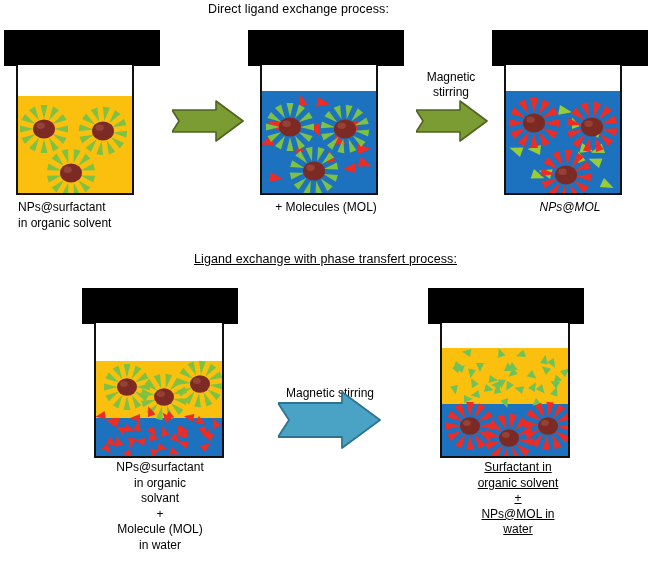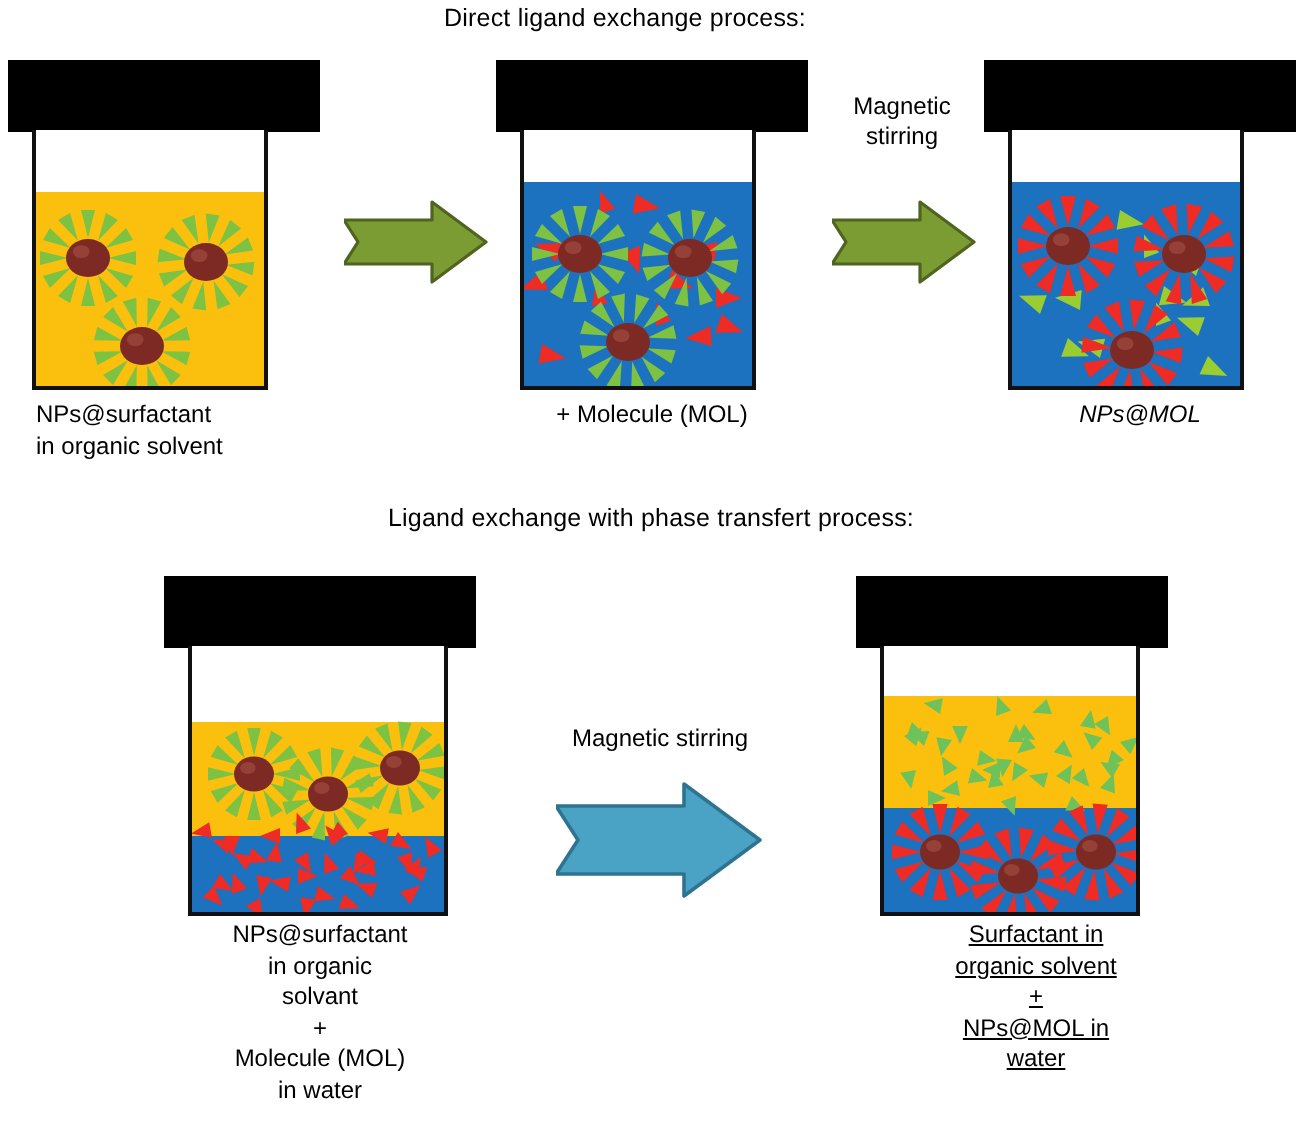--- a/index.html
+++ b/index.html
@@ -1,39 +1,39 @@
 <!DOCTYPE html>
 <html><head>
 <meta charset="utf-8">
 <style>
   html,body{margin:0;padding:0;background:#ffffff;}
   body{width:651px;height:563px;position:relative;overflow:hidden;
        font-family:"Liberation Sans","DejaVu Sans",sans-serif;color:#000;}
   .abs{position:absolute;}
   .title{font-size:12.5px;text-align:center;white-space:nowrap;letter-spacing:.1px;}
   .caption{font-size:12px;text-align:center;line-height:15.5px;white-space:pre-line;}
-  .stir{font-size:12px;text-align:center;line-height:15px;white-space:pre-line;}
+  .stir{font-size:12px;text-align:center;line-height:15px;white-space:pre-line;margin-top:24px;}
 
   
   .beaker{position:absolute;}
   .cap{position:absolute;background:#000;}
   .body{position:absolute;box-sizing:border-box;
         border-left:2.2px solid #111;border-right:2.2px solid #111;border-bottom:2.2px solid #111;
         background:#fff;overflow:hidden;}
   .liquid{position:absolute;left:0;right:0;}
   .yellowL{background:#FBC00E;}
   .blueL{background:#1C72BE;}
 
   
   .arrow{position:absolute;}
 </style>
 </head>
 <body>
 
-<div class="abs title" style="left:14px;top:2px;width:597px;">Direct ligand exchange process:</div>
+<div class="abs title" style="left:0;top:2px;width:597px;">Direct ligand exchange process:</div>
 
 <div class="beaker" style="left:4px;top:30px;width:156px;height:165px;">
   <div class="cap" style="left:0;top:0;width:156px;height:36px;"></div>
   <div class="body" style="left:12px;top:35px;width:118px;height:130px;">
     <div class="liquid yellowL" style="bottom:0;height:97px;"></div>
     <svg class="abs" width="118" height="130" viewBox="0 0 118 130" style="left:0;top:0;">
       <g>
 
         <g transform="translate(26,64)">
           <g>
@@ -346,21 +346,21 @@
                 <polygon points="0,-10 3.5,-24 -3.5,-24"></polygon>
               </g>
           </g>
           <ellipse cx="0" cy="0" rx="11" ry="9.5" fill="#7E2A24"></ellipse>
           <ellipse cx="-3.4" cy="-3.2" rx="4.2" ry="3.2" fill="#9e4a3e" opacity=".75"></ellipse>
         </g>
       </g>
     </svg>
   </div>
 </div>
-<div class="abs caption" style="left:248px;top:200px;width:156px;">+ Molecule (MOL)</div>
+<div class="abs caption" style="left:248px;top:200px;width:156px;">+ Molecules (MOL)</div>
 
 <div class="abs stir" style="left:405px;top:46px;width:92px;">Magnetic
 stirring</div>
 
 <svg class="arrow" style="left:416px;top:100px;" width="72" height="42" viewBox="0 0 72 42">
   <polygon points="0,10 44,10 44,1 71,21 44,41 44,32 0,32 7,21" fill="#7B9B33" stroke="#4F6420" stroke-width="1.6" stroke-linejoin="round"></polygon>
 </svg>
 
 <div class="beaker" style="left:492px;top:30px;width:156px;height:165px;">
   <div class="cap" style="left:0;top:0;width:156px;height:36px;"></div>
@@ -531,21 +531,21 @@
           </g>
           <ellipse cx="0" cy="0" rx="11" ry="9.5" fill="#7E2A24"></ellipse>
           <ellipse cx="-3.4" cy="-3.2" rx="4.2" ry="3.2" fill="#9e4a3e" opacity=".75"></ellipse>
         </g>
       </g>
     </svg>
   </div>
 </div>
 <div class="abs caption" style="left:492px;top:200px;width:156px;font-style:italic;">NPs@MOL</div>
 
-<div class="abs title" style="left:0;top:252px;width:651px;">Ligand exchange with phase transfert process:</div>
+<div class="abs title" style="left:0;top:252px;width:651px;text-decoration:underline;">Ligand exchange with phase transfert process:</div>
 
 <div class="beaker" style="left:82px;top:288px;width:156px;height:170px;">
   <div class="cap" style="left:0;top:0;width:156px;height:36px;"></div>
   <div class="body" style="left:12px;top:35px;width:130px;height:135px;">
     <div class="liquid yellowL" style="top:38px;height:57px;"></div>
     <div class="liquid blueL" style="top:95px;bottom:0;"></div>
     <svg class="abs" width="130" height="135" viewBox="0 0 130 135" style="left:0;top:0;">
       <g>
         <g transform="translate(31,64)">
           <g fill="#7DC242">

